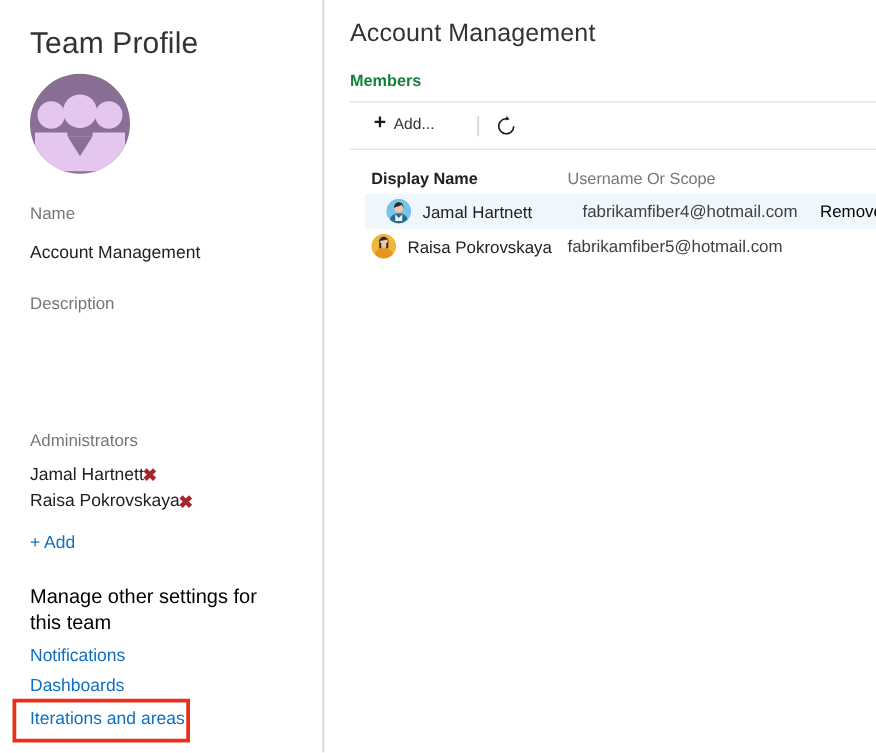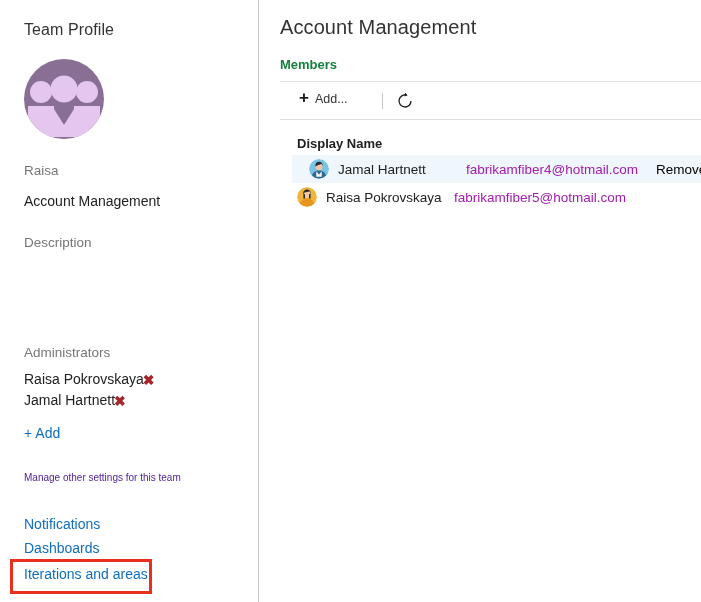--- a/index.html
+++ b/index.html
@@ -26,21 +26,21 @@
     height: 602px;
     border-right: 1px solid #c8c8c8;
     box-sizing: border-box;
     background: #ffffff;
   }
 
   .panel-title {
     position: absolute;
     left: 24px;
     top: 21px;
-    font-size: 16px;
+    font-size: 24px;
     font-weight: 400;
     color: #333333;
     letter-spacing: 0.1px;
   }
 
   
   #team-avatar {
     position: absolute;
     left: 24px;
     top: 59px;
@@ -102,22 +102,22 @@
     font-size: 14px;
     color: #106ebe;
     cursor: pointer;
   }
 
   #manage-note {
     position: absolute;
     left: 24px;
     top: 467px;
     width: 200px;
-    font-size: 10px;
-    color: #4c1d95;
+    font-size: 16px;
+    color: #000000;
     line-height: 21px;
   }
 
   .settings-link {
     position: absolute;
     left: 24px;
     font-size: 14px;
     color: #106ebe;
     cursor: pointer;
     white-space: nowrap;
@@ -246,21 +246,21 @@
     color: #767676;
     font-size: 13px;
   }
   .t-body .c-name {
     left: 17px;
     display: flex;
     align-items: center;
     gap: 9px;
     color: #212121;
   }
-  .t-body .c-user { color: #a21caf; text-align: right; }
+  .t-body .c-user { color: #404040; text-align: right; }
   .t-body .c-action {
     color: #000000;
     cursor: pointer;
   }
   .row-highlight { background: #eff6fc; }
   #row-0 { margin-left: 12px; width: 417px; }
 
   .member-avatar {
     width: 20px;
     height: 20px;
@@ -285,30 +285,30 @@
       <rect x="4" y="47" width="26" height="30" fill="#e4c6ef"></rect>
       <circle cx="63" cy="33" r="11" fill="#e4c6ef"></circle>
       <rect x="50" y="47" width="26" height="30" fill="#e4c6ef"></rect>
 
       <circle cx="40" cy="30" r="13.5" fill="#e4c6ef"></circle>
       <path d="M17 50 L63 50 L63 78 L17 78 Z" fill="#e4c6ef"></path>
       <path d="M30 50 L40 66 L50 50 Z" fill="#8a6f94"></path>
     </svg>
   </div>
 
-  <div class="field-label" id="label-name">Raisa</div>
+  <div class="field-label" id="label-name">Name</div>
   <div class="field-value" id="value-name">Account Management</div>
 
   <div class="field-label" id="label-description">Description</div>
 
   <div class="field-label" id="label-admins">Administrators</div>
 
   <div id="admin-list">
+    <div class="admin-row"><span>Jamal Hartnett</span><span class="admin-x">✖</span></div>
     <div class="admin-row"><span>Raisa Pokrovskaya</span><span class="admin-x">✖</span></div>
-    <div class="admin-row"><span>Jamal Hartnett</span><span class="admin-x">✖</span></div>
   </div>
 
   <div id="admin-add">+ Add</div>
 
   <div id="manage-note">Manage other settings for this team</div>
 
   <div class="settings-link" id="link-notifications">Notifications</div>
   <div class="settings-link" id="link-dashboards">Dashboards</div>
   <div class="settings-link" id="link-iterations">Iterations and areas</div>
 
@@ -332,20 +332,21 @@
         <path d="M16 10 A6 6 0 1 1 11.6 4.2" fill="none" stroke="#1b1b1b" stroke-width="1.3"></path>
         <path d="M10.2 1.7 L12.6 4.3 L9.3 5.4 Z" fill="#1b1b1b"></path>
       </svg>
     </div>
   </div>
 
   <div id="table">
 
     <div class="t-row t-head">
       <div class="t-cell c-name">Display Name</div>
+      <div class="t-cell c-user">Username Or Scope</div>
     </div>
 
     <div class="t-row t-body row-highlight" id="row-0">
       <div class="t-cell c-name">
         <span class="member-avatar">
           <svg width="20" height="20" viewBox="0 0 20 20" aria-hidden="true">
             <circle cx="10" cy="10" r="10" fill="#79c2e8"></circle>
             <path d="M10 11.6 c4.4 0 6.6 2.6 6.9 5.2 A10 10 0 0 1 3.1 16.8 C3.4 14.2 5.6 11.6 10 11.6 z" fill="#2c6b8f"></path>
             <path d="M7.2 12.3 L10 15.4 L12.8 12.3 L12.8 17.8 L7.2 17.8 Z" fill="#f2f2f2"></path>
             <circle cx="10" cy="7.6" r="3.6" fill="#f0c8a8"></circle>

